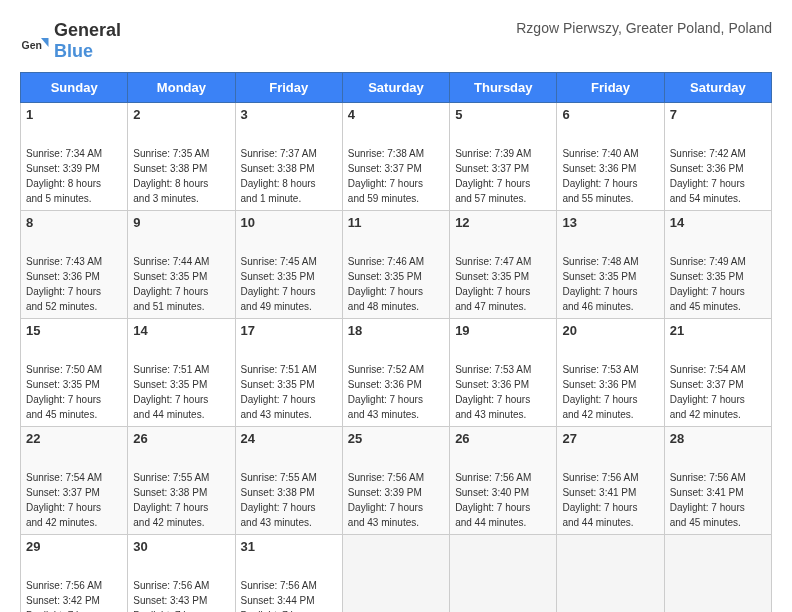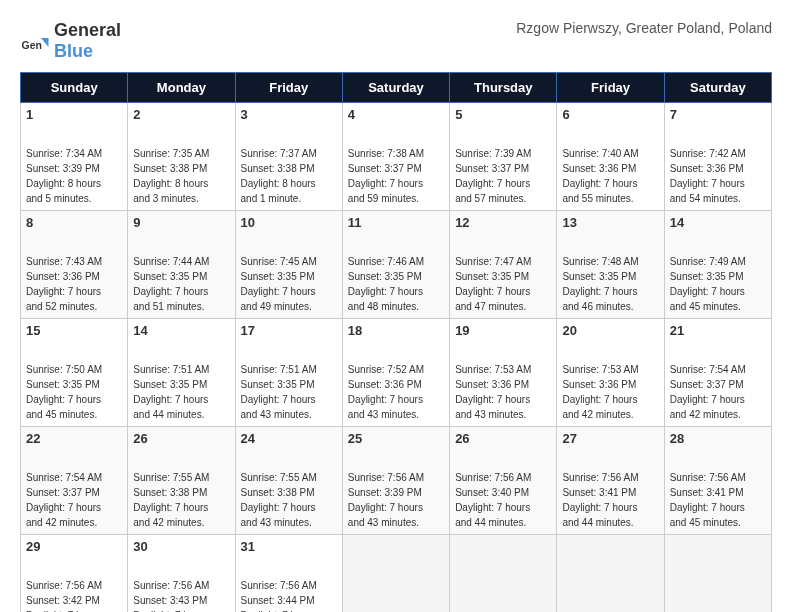--- a/index.html
+++ b/index.html
@@ -36,21 +36,21 @@
     .location {
       font-size: 14px;
       color: #555;
     }
     table {
       width: 100%;
       border-collapse: collapse;
       table-layout: fixed;
     }
     th {
-      background-color: #0f172a;
+      background-color: #3b82f6;
       color: white;
       font-size: 13px;
       font-weight: bold;
       padding: 7px 4px;
       border: 1px solid #3a6db0;
     }
     td {
       border: 1px solid #ccc;
       vertical-align: top;
       padding: 4px 5px;

